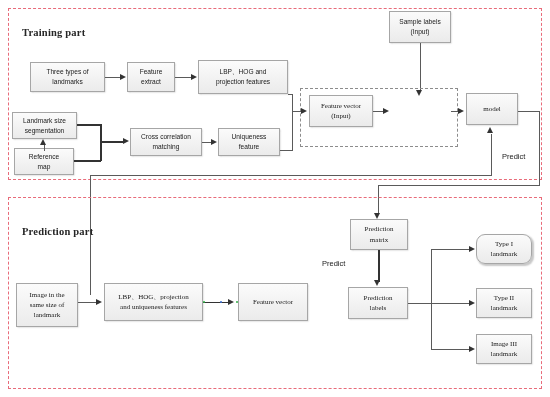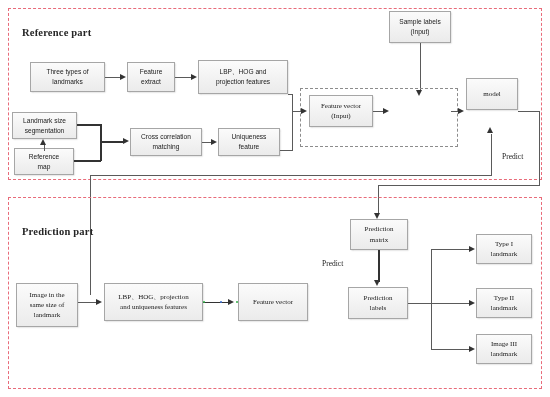--- a/index.html
+++ b/index.html
@@ -96,38 +96,38 @@
     border-top:6px solid #333;
   }
   .arrow.up{
     border-left:3.6px solid transparent;
     border-right:3.6px solid transparent;
     border-bottom:6px solid #333;
   }
 
   .edge-label{
     position:absolute;
-    font-family:Liberation Serif, serif;
+    font-family:Liberation Sans, sans-serif;
     font-size:7.5px;
     color:#1a1a1a;
     white-space:nowrap;
   }
 
   .dot{
     position:absolute;
     width:2px;height:2px;border-radius:50%;
   }
 </style>
 </head>
 <body>
 
 <div id="canvas">
 
   <div class="region" style="left:8px; top:8px; width:534px; height:172px;"></div>
-  <div class="region-label" style="left:22px; top:27px;">Reference part</div>
+  <div class="region-label" style="left:22px; top:27px;">Training part</div>
 
   <div class="node" style="left:30px; top:62px; width:75px; height:30px;">
     <div>
       <span>Three types of</span>
       <span>landmarks</span>
     </div>
   </div>
 
   <div class="node" style="left:127px; top:62px; width:48px; height:30px;">
     <div>
@@ -211,21 +211,21 @@
   <div class="ln h" style="left:373px; top:111px; width:11px;"></div>
   <div class="arrow right" style="left:383px; top:107.5px;"></div>
 
   <div class="ln v" style="left:292px; top:94px; height:17px;"></div>
   <div class="ln h" style="left:288px; top:94px; width:5px;"></div>
   <div class="ln v" style="left:292px; top:111px; height:40px;"></div>
   <div class="ln h" style="left:280px; top:150px; width:13px;"></div>
   <div class="ln h" style="left:292px; top:111px; width:10px;"></div>
   <div class="arrow right" style="left:301px; top:107.5px;"></div>
 
-  <div class="node serif" style="left:466px; top:78px; width:52px; height:32px;">
+  <div class="node serif" style="left:466px; top:93px; width:52px; height:32px;">
     <span>model</span>
   </div>
   <div class="ln h" style="left:451px; top:111px; width:8px;"></div>
   <div class="arrow right" style="left:458px; top:107.5px;"></div>
 
   <div class="ln h" style="left:518px; top:111px; width:22px;"></div>
   <div class="ln v" style="left:539px; top:111px; height:74px;"></div>
   <div class="ln h" style="left:378px; top:185px; width:162px;"></div>
   <div class="ln v" style="left:378px; top:185px; height:30px;"></div>
   <div class="arrow down" style="left:374.4px; top:213px;"></div>
@@ -287,21 +287,21 @@
 
   <div class="ln h" style="left:408px; top:303px; width:63px;"></div>
   <div class="ln v" style="left:431px; top:249px; height:100px;"></div>
   <div class="ln h" style="left:431px; top:249px; width:40px;"></div>
   <div class="ln h" style="left:431px; top:349px; width:40px;"></div>
 
   <div class="arrow right" style="left:469px; top:245.5px;"></div>
   <div class="arrow right" style="left:469px; top:299.5px;"></div>
   <div class="arrow right" style="left:469px; top:345.5px;"></div>
 
-  <div class="node serif" style="left:476px; top:234px; width:56px; height:30px;">
+  <div class="node serif" style="left:476px; top:234px; width:56px; height:30px;border-radius:9px;">
     <div>
       <span>Type I</span>
       <span>landmark</span>
     </div>
   </div>
 
   <div class="node serif" style="left:476px; top:288px; width:56px; height:30px;">
     <div>
       <span>Type II</span>
       <span>landmark</span>

